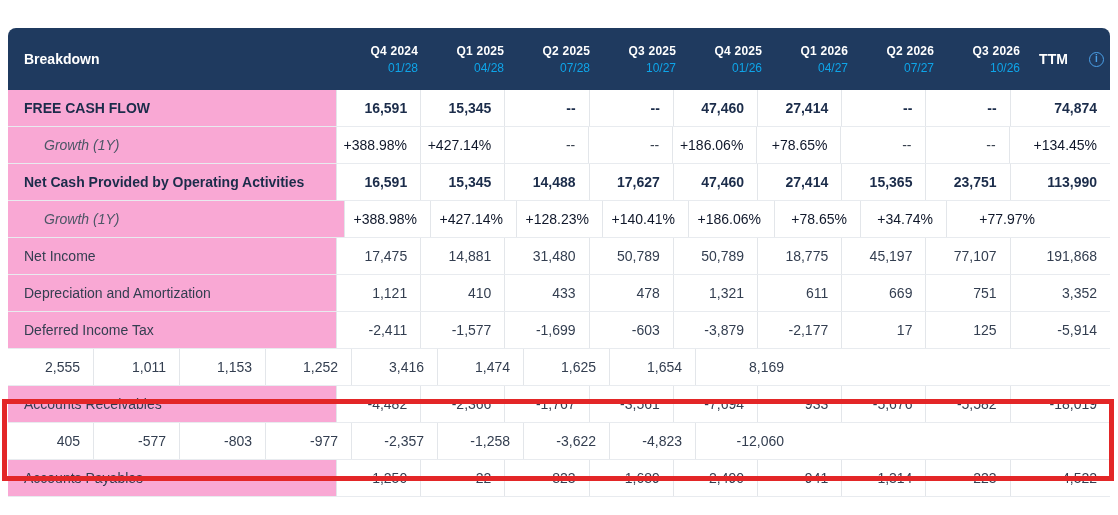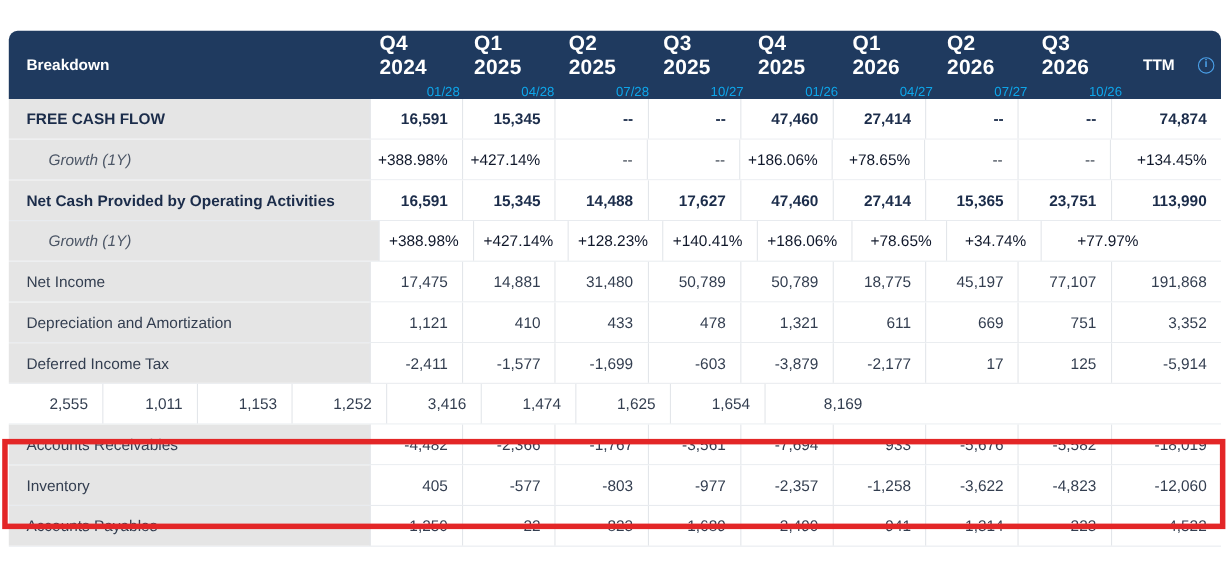--- a/index.html
+++ b/index.html
@@ -26,21 +26,21 @@
     display: flex; align-items: center;
     padding-left: 16px;
     font-weight: bold; font-size: 14px;
   }
   .hcell {
     width: 86px;
     display: flex; flex-direction: column;
     justify-content: center; align-items: flex-end;
     padding-right: 13px;
   }
-  .hq { font-weight: bold; font-size: 19px; letter-spacing: .2px; }
+  .hq { font-weight: bold; font-size: 12px; letter-spacing: .2px; }
   .hd { font-size: 12px; color: #0ea5e9; margin-top: 3px; }
   .httm {
     width: 77px;
     display: flex; align-items: center; justify-content: center;
     gap: 21px;
     font-weight: bold; font-size: 14px; text-align: center;
   }
   .info-icon {
     width: 15px; height: 15px;
     border: 1.5px solid #4ba0e8;
@@ -50,21 +50,21 @@
     display: inline-flex; align-items: center; justify-content: center;
     line-height: 1;
     cursor: pointer;
   }
 
   
   .row { display: flex; height: 37px; border-bottom: 1px solid #e8ebef; background: #fff; }
   .cell { display: flex; align-items: center; font-size: 14px; color: #333e50; }
   .cell.label {
     width: 337px; padding-left: 16px;
-    background: #e5e5e5;
+    background: #f9a8d4;
     border-right: 1px solid #e3e6ea;
   }
   .cell.val {
     width: 86px; justify-content: flex-end; padding-right: 13px;
     border-right: 1px solid #e3e6ea;
   }
   .cell.val:last-child { width: 77px; border-right: none; margin-left: 24px; }
 
   .row.bold .cell { font-weight: bold; color: #1b2c4a; }
   .row.normal .cell.label, .row.normal .cell.val { color: #333e50; }
@@ -230,21 +230,20 @@
         <div class="cell val">-2,366</div>
         <div class="cell val">-1,767</div>
         <div class="cell val">-3,561</div>
         <div class="cell val">-7,694</div>
         <div class="cell val">933</div>
         <div class="cell val">-5,676</div>
         <div class="cell val">-5,582</div>
         <div class="cell val">-18,019</div>
       </div>
       <div class="row normal">
-        <div class="cell label">Inventory</div>
         <div class="cell val">405</div>
         <div class="cell val">-577</div>
         <div class="cell val">-803</div>
         <div class="cell val">-977</div>
         <div class="cell val">-2,357</div>
         <div class="cell val">-1,258</div>
         <div class="cell val">-3,622</div>
         <div class="cell val">-4,823</div>
         <div class="cell val">-12,060</div>
       </div>

